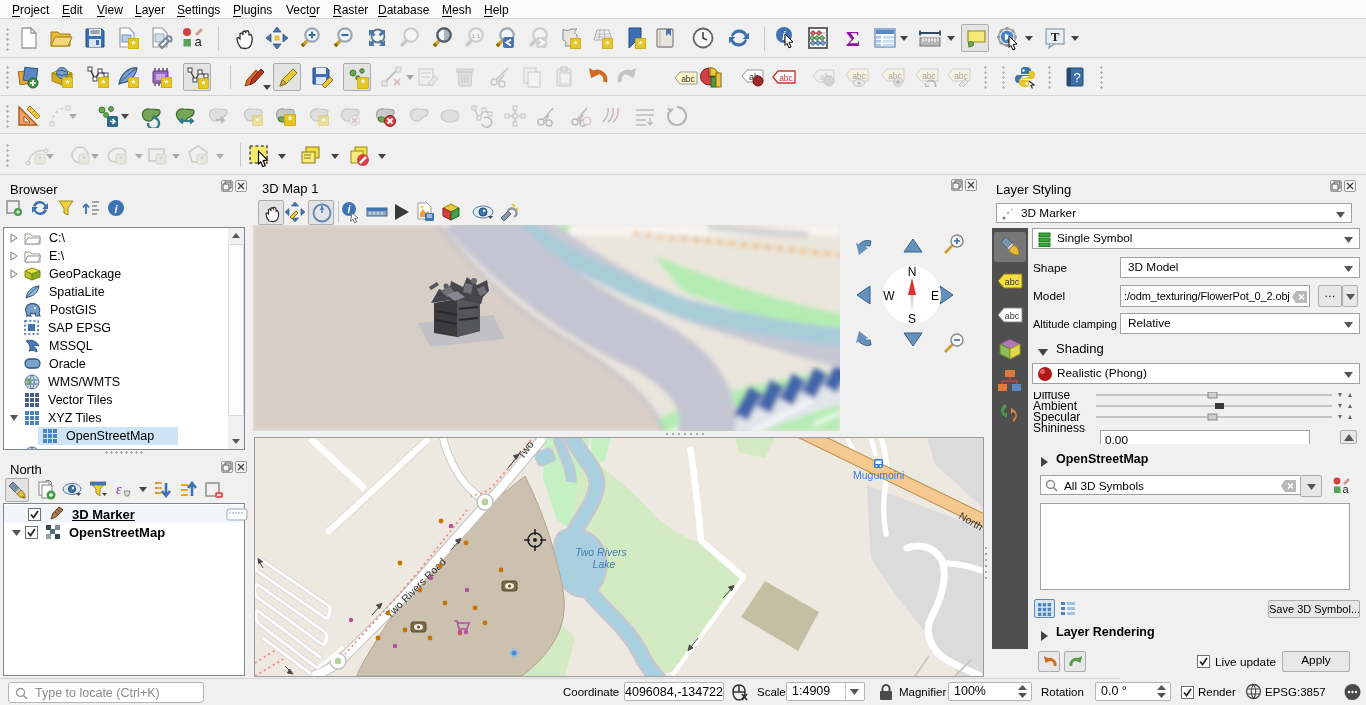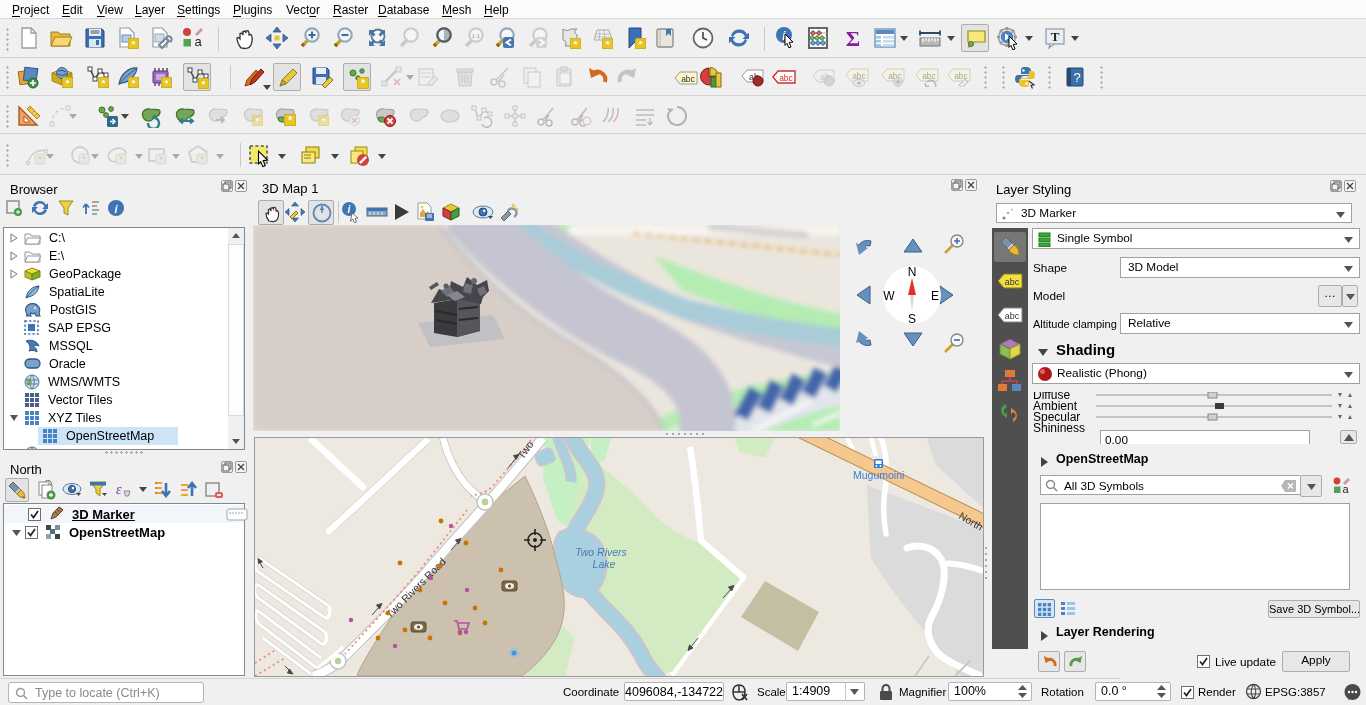--- a/index.html
+++ b/index.html
@@ -1525,37 +1525,44 @@
       </svg>
     </div>
     <div class="plabel" style="left:45px;top:85px;">Shape</div>
     <div class="combo" style="left:132px;top:81px;width:240px;height:21px;">
       <span style="margin-left:7px">3D Model</span>
       <svg class="carr" width="9" height="6">
         <path d="M0 0 L9 0 L4.5 6 Z" fill="#555"></path>
       </svg>
     </div>
     <div class="plabel" style="left:45px;top:113px;">Model</div>
+    <div style="position:absolute;left:132px;top:109px;width:190px;height:22px;background:#fff;border:1px solid #a0a0a0;overflow:hidden;">
+      <span style="position:absolute;left:3px;top:4px;white-space:nowrap;font-size:11px;letter-spacing:-0.15px;">:/odm_texturing/FlowerPot_0_2.obj</span>
+      <svg width="15" height="12" style="position:absolute;right:2px;top:5px">
+        <path d="M4 0 H15 V12 H4 L0 6 Z" fill="#b8b8b8"></path>
+        <path d="M7 3.5 l5 5 M12 3.5 l-5 5" stroke="#fff" stroke-width="1.4"></path>
+      </svg>
+    </div>
     <div class="btn" style="left:330px;top:109px;width:24px;height:22px;text-align:center;">…</div>
     <div class="btn" style="left:354px;top:109px;width:16px;height:22px;">
       <svg width="9" height="6" style="position:absolute;left:3px;top:8px">
         <path d="M0 0 L9 0 L4.5 6 Z" fill="#555"></path>
       </svg>
     </div>
     <div class="plabel" style="left:45px;top:142px;font-size:11px;">Altitude clamping</div>
     <div class="combo" style="left:132px;top:137px;width:240px;height:21px;">
       <span style="margin-left:7px">Relative</span>
       <svg class="carr" width="9" height="6">
         <path d="M0 0 L9 0 L4.5 6 Z" fill="#555"></path>
       </svg>
     </div>
     <div style="position:absolute;left:50px;top:169px;"><svg width="10" height="8">
         <path d="M0 1 L10 1 L5 8 Z" fill="#444"></path>
       </svg></div>
-    <div style="position:absolute;left:68px;top:165px;font-weight:bold;font-size:15px;text-align:right;">Shading</div>
+    <div style="position:absolute;left:68px;top:165px;font-weight:normal;font-size:13px;text-align:right;">Shading</div>
     <div class="combo" style="left:44px;top:187px;width:328px;height:21px;">
       <svg width="16" height="16" style="margin:2px 0 0 4px;position:absolute">
         <circle cx="8" cy="8" r="7" fill="#b01818"></circle>
         <circle cx="5.5" cy="5.5" r="2.5" fill="#e86060"></circle>
       </svg>
       <span style="margin-left:24px">Realistic (Phong)</span>
       <svg class="carr" width="9" height="6">
         <path d="M0 0 L9 0 L4.5 6 Z" fill="#555"></path>
       </svg>
     </div>

